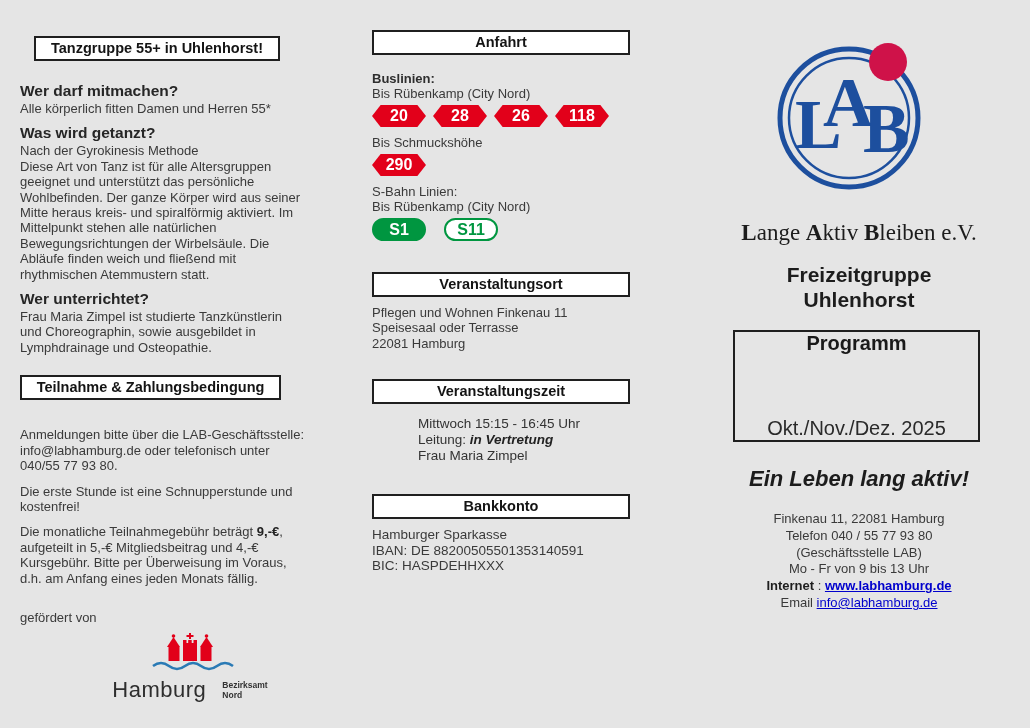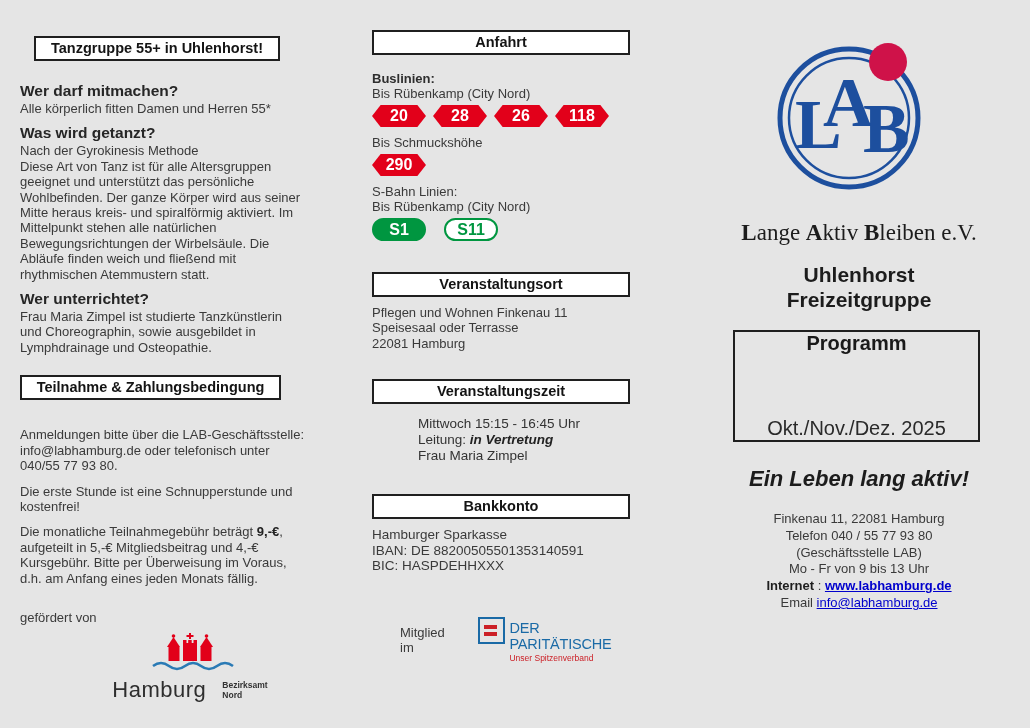--- a/index.html
+++ b/index.html
@@ -202,52 +202,39 @@
       <div>Frau Maria Zimpel</div>
     </div>
 
     <div class="hbox" style="margin-top:30px">
       <span>Bankkonto</span>
     </div>
     <div class="body bank-lines" style="font-size:13.5px">Hamburger Sparkasse
 IBAN: DE 88200505501353140591
 BIC: HASPDEHHXXX</div>
 
-    <div class="member-row">
-      <span class="mid-line">Mitglied im</span>
-      <span class="pari">
-        <span class="pari-sq">
-            <i class="b1"></i>
-            <i class="b2"></i>
-          </span>
-        <span class="pari-txt">
-          <div class="pari-title">DER PARITÄTISCHE</div>
-          <div class="pari-sub">Unser Spitzenverband</div>
-        </span>
-      </span>
-    </div>
   </section>
 
   <section class="col col-right">
     <svg class="lab-svg" width="160" height="158" viewBox="0 0 160 158">
       <circle cx="76" cy="84" r="69" fill="none" stroke="#1d4f9e" stroke-width="5"></circle>
       <circle cx="76" cy="84" r="60" fill="none" stroke="#1d4f9e" stroke-width="2.5"></circle>
       <circle cx="115" cy="28" r="19" fill="#cf1249"></circle>
       <g font-family="Liberation Serif, serif" font-weight="bold" font-size="70" fill="#1d4f9e">
         <text x="22" y="114">L</text>
         <text x="50" y="92">A</text>
         <text x="90" y="118">B</text>
       </g>
     </svg>
 
     <div class="org-name"><b>L</b><span>ange </span><b>A</b><span>ktiv </span><b>B</b><span>leiben e.V.</span></div>
 
     <div class="group-name">
+      <div>Freizeitgruppe</div>
       <div>Uhlenhorst</div>
-      <div>Freizeitgruppe</div>
     </div>
 
     <div class="program-box">
       <div class="program-line1">Programm</div>
       <div class="program-line2">Okt./Nov./Dez. 2025</div>
     </div>
 
     <div class="slogan">Ein Leben lang aktiv!</div>
 
     <div class="contact">Finkenau 11, 22081 Hamburg

